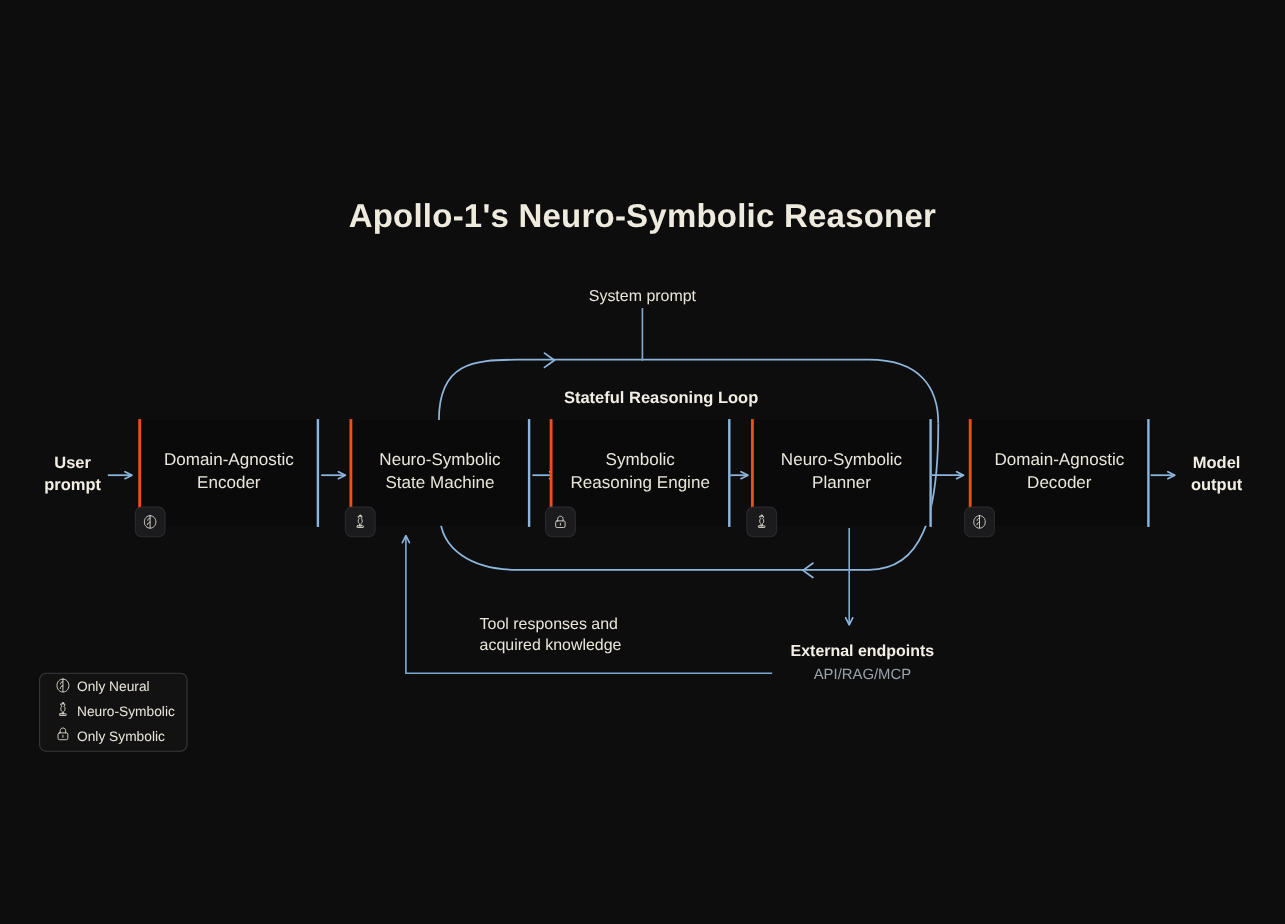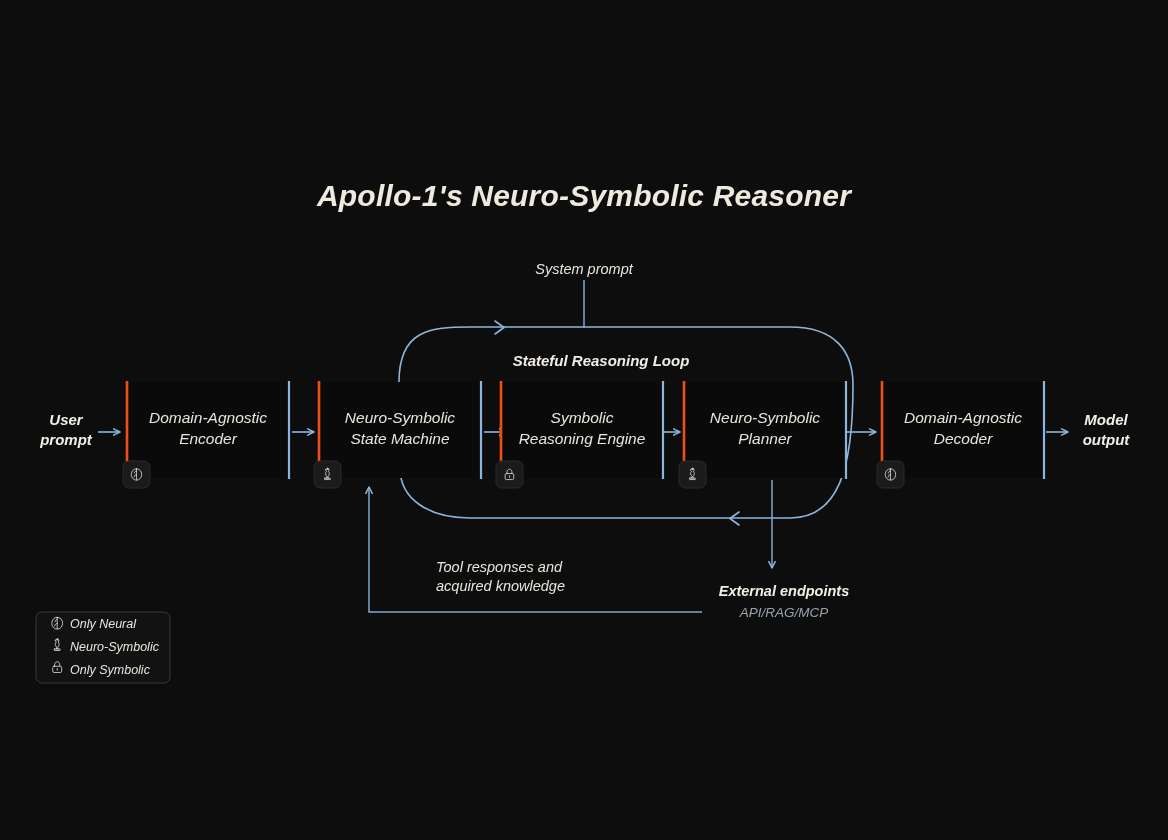--- a/index.html
+++ b/index.html
@@ -14,21 +14,20 @@
     overflow: hidden;
     font-family: "Liberation Sans", sans-serif;
     color: #eeeade;
     position: relative;
   }
   #stage {
     position: absolute;
     left: 0; top: 0;
     width: 1168px;
     height: 840px;
-    font-style: italic;
   }
   svg.diagram {
     position: absolute;
     left: 0; top: 0;
     width: 1168px;
     height: 840px;
     display: block;
   }
   .txt { fill: #eeeade; font-family: "Liberation Sans", sans-serif; }
   .title-text {

